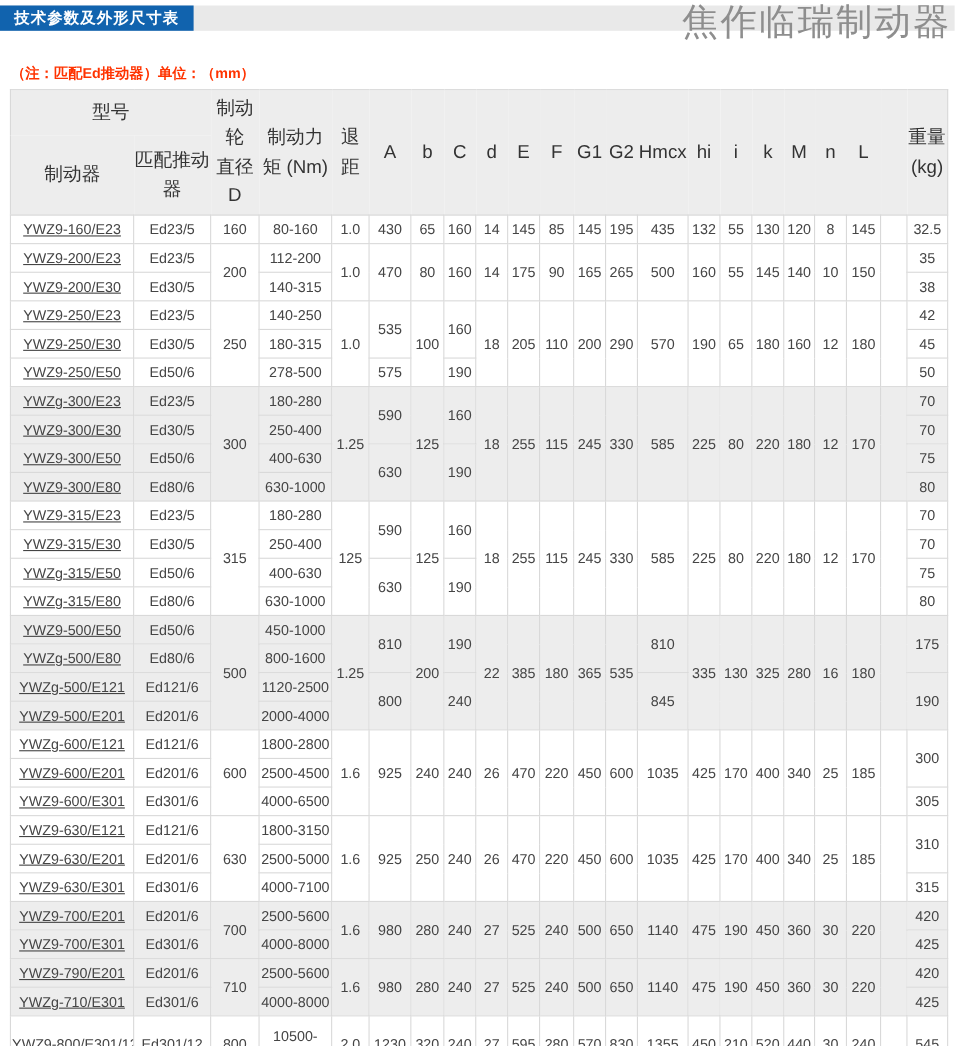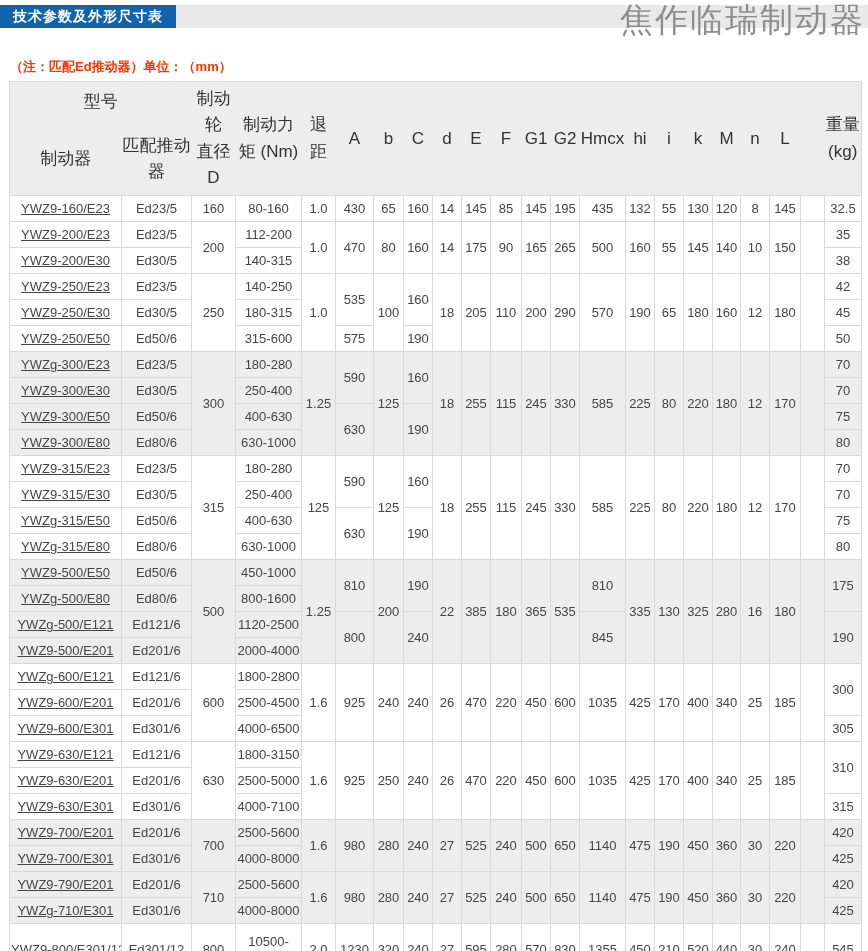--- a/index.html
+++ b/index.html
@@ -206,21 +206,21 @@
         </tr>
         <tr>
           <td>YWZ9-250/E30</td>
           <td>Ed30/5</td>
           <td>180-315</td>
           <td>45</td>
         </tr>
         <tr>
           <td>YWZ9-250/E50</td>
           <td>Ed50/6</td>
-          <td>315-600</td>
+          <td>278-500</td>
           <td>575</td>
           <td>190</td>
           <td>50</td>
         </tr>
         <tr class="shade">
           <td>YWZg-300/E23</td>
           <td>Ed23/5</td>
           <td rowspan="4">300</td>
           <td>180-280</td>
           <td rowspan="4">1.25</td>

